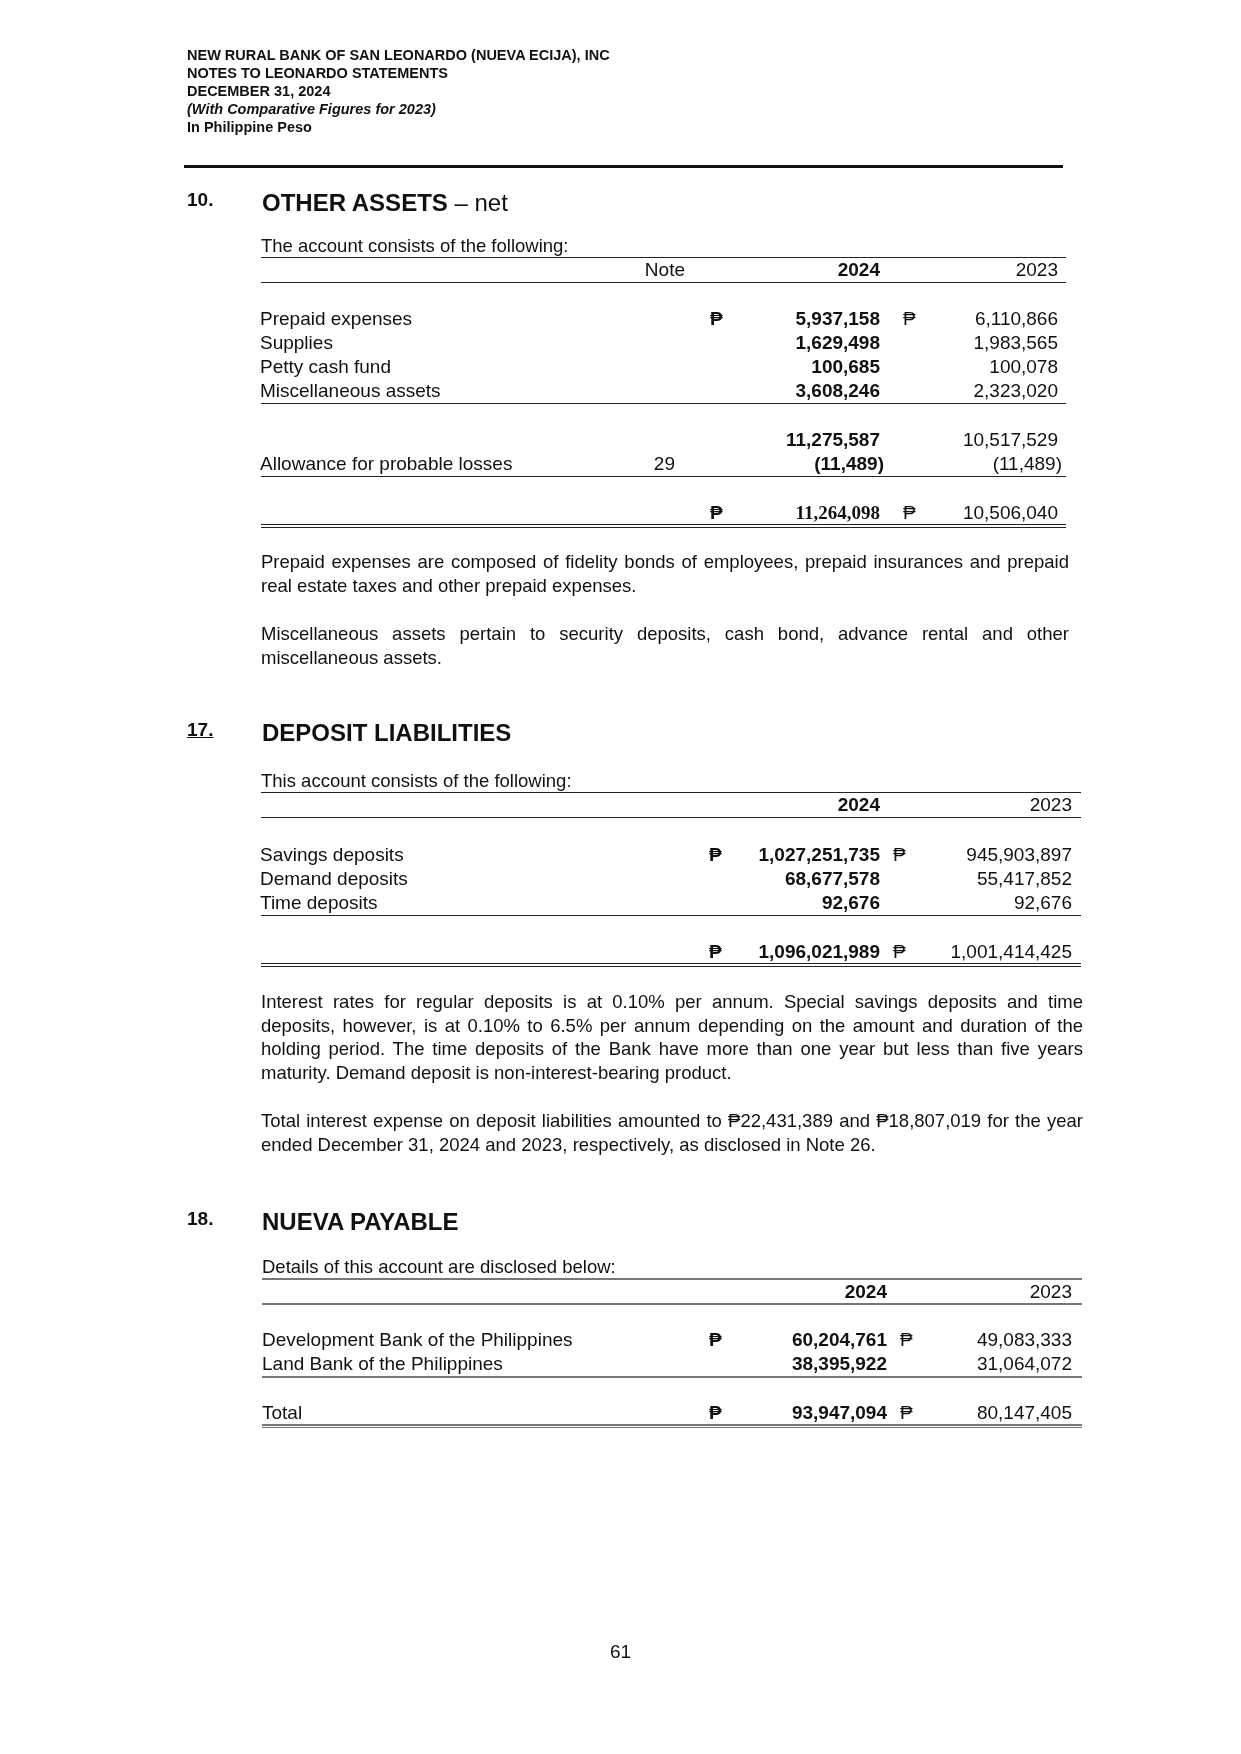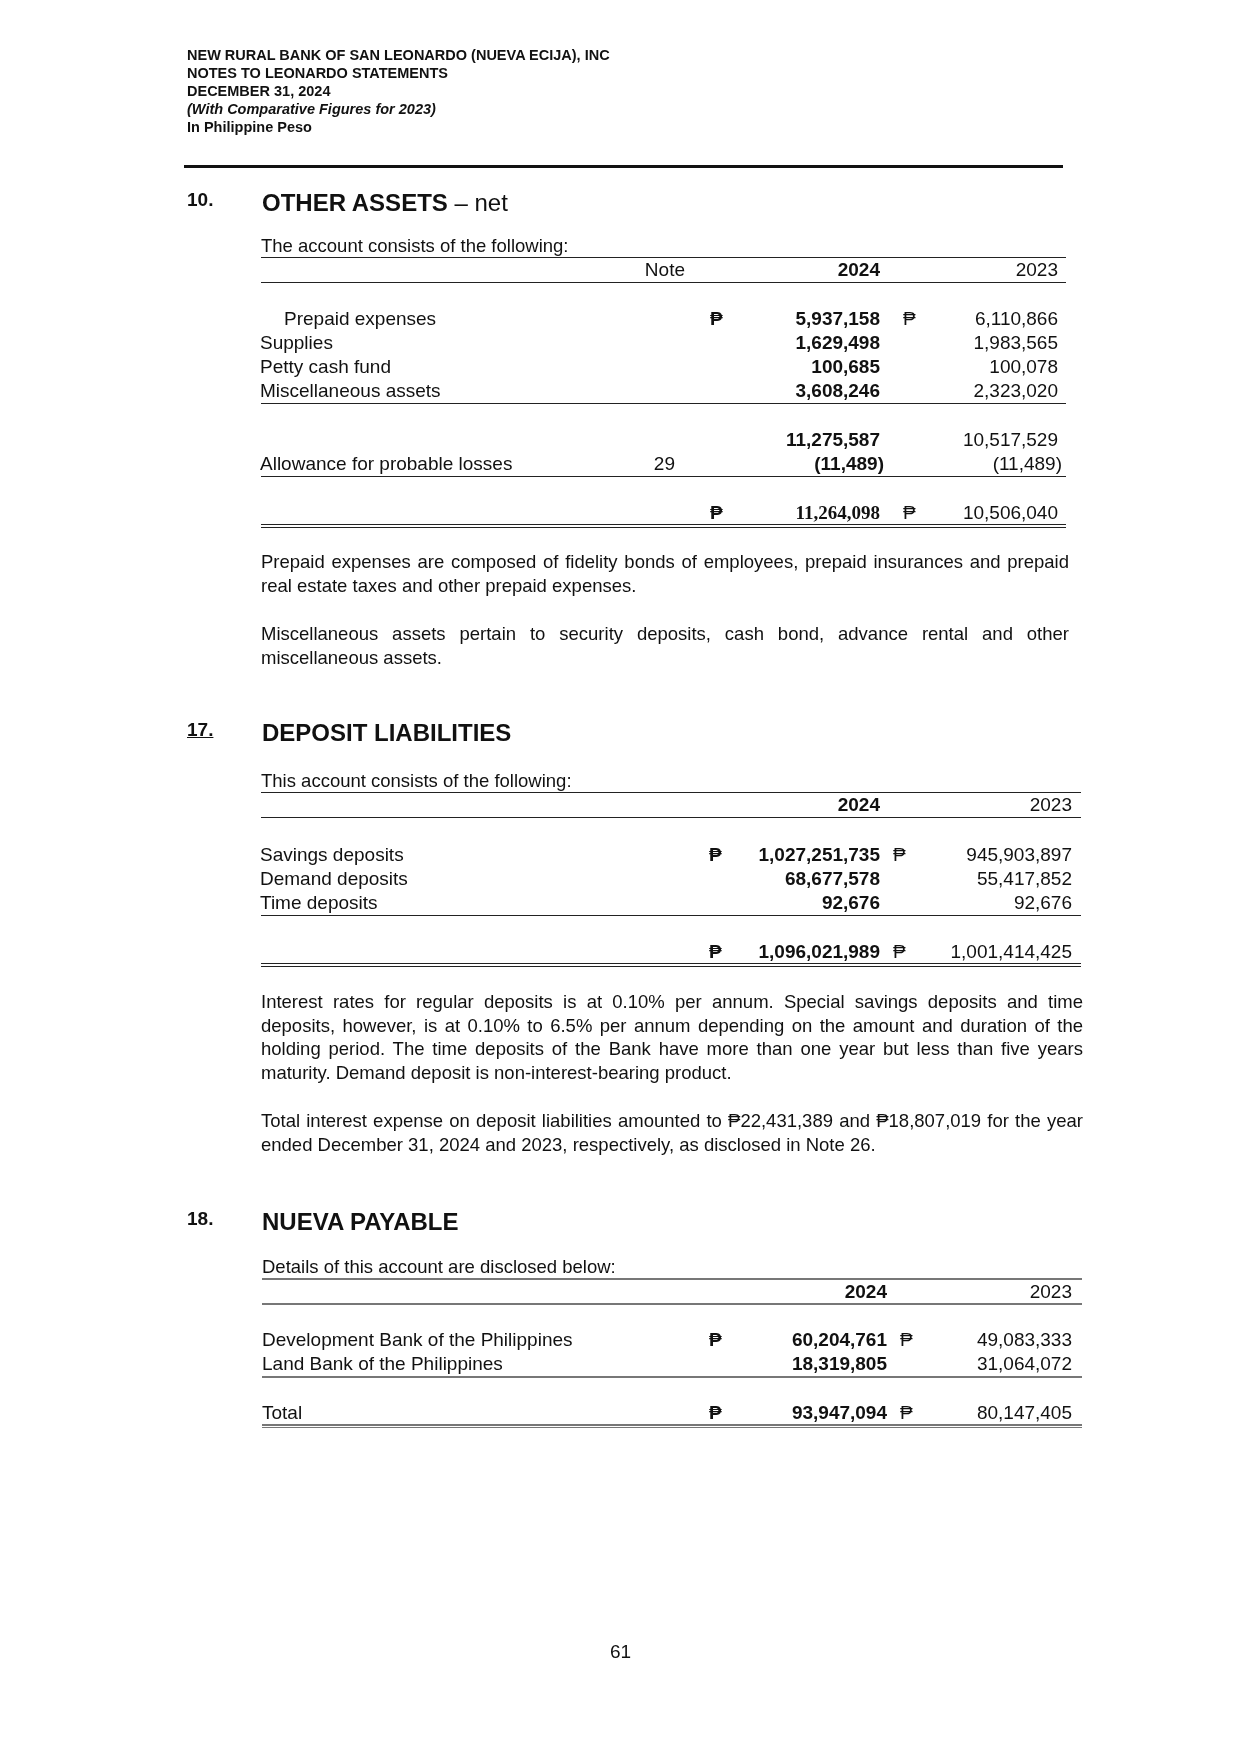--- a/index.html
+++ b/index.html
@@ -50,21 +50,21 @@
 
 <div class="row" style="left:0; top:258px;">
   <span class="num" style="left:600px; width:85px; text-align:right;">Note</span>
   <span class="num b" style="left:760px; width:120px;">2024</span>
   <span class="num" style="left:940px; width:118px;">2023</span>
 </div>
 <div class="rule" style="left:261px; top:282px; width:805px;"></div>
 
 <div id="note16-rows">
   <div class="row" style="left:0; top:307px;">
-    <span class="lbl" style="left:260px;margin-left:24px;">Prepaid expenses</span>
+    <span class="lbl" style="left:260px;">Prepaid expenses</span>
     <span class="peso" style="left:710px;">₱</span>
     <span class="num b" style="left:740px; width:140px;">5,937,158</span>
     <span class="peso" style="left:903px; font-weight:normal;">₱</span>
     <span class="num" style="left:918px; width:140px;">6,110,866</span>
   </div>
   <div class="row" style="left:0; top:331px;">
     <span class="lbl" style="left:260px;">Supplies</span>
     <span class="num b" style="left:740px; width:140px;">1,629,498</span>
     <span class="num" style="left:918px; width:140px;">1,983,565</span>
   </div>
@@ -161,21 +161,21 @@
 <div>
   <div class="row" style="left:0; top:1328px;">
     <span class="lbl" style="left:262px;text-align:right;">Development Bank of the Philippines</span>
     <span class="peso" style="left:709px;">₱</span>
     <span class="num b" style="left:727px; width:160px;">60,204,761</span>
     <span class="peso" style="left:900px; font-weight:normal;">₱</span>
     <span class="num" style="left:912px; width:160px;">49,083,333</span>
   </div>
   <div class="row" style="left:0; top:1352px;">
     <span class="lbl" style="left:262px;">Land Bank of the Philippines</span>
-    <span class="num b" style="left:727px; width:160px;">18,319,805</span>
+    <span class="num b" style="left:727px; width:160px;">38,395,922</span>
     <span class="num" style="left:912px; width:160px;">31,064,072</span>
   </div>
 </div>
 <div class="rulegray" style="left:262px; top:1376px; width:820px;"></div>
 
 <div class="row" style="left:0; top:1401px;">
   <span class="lbl" style="left:262px;">Total</span>
   <span class="peso" style="left:709px;">₱</span>
   <span class="num b" style="left:727px; width:160px;">93,947,094</span>
   <span class="peso" style="left:900px; font-weight:normal;">₱</span>

